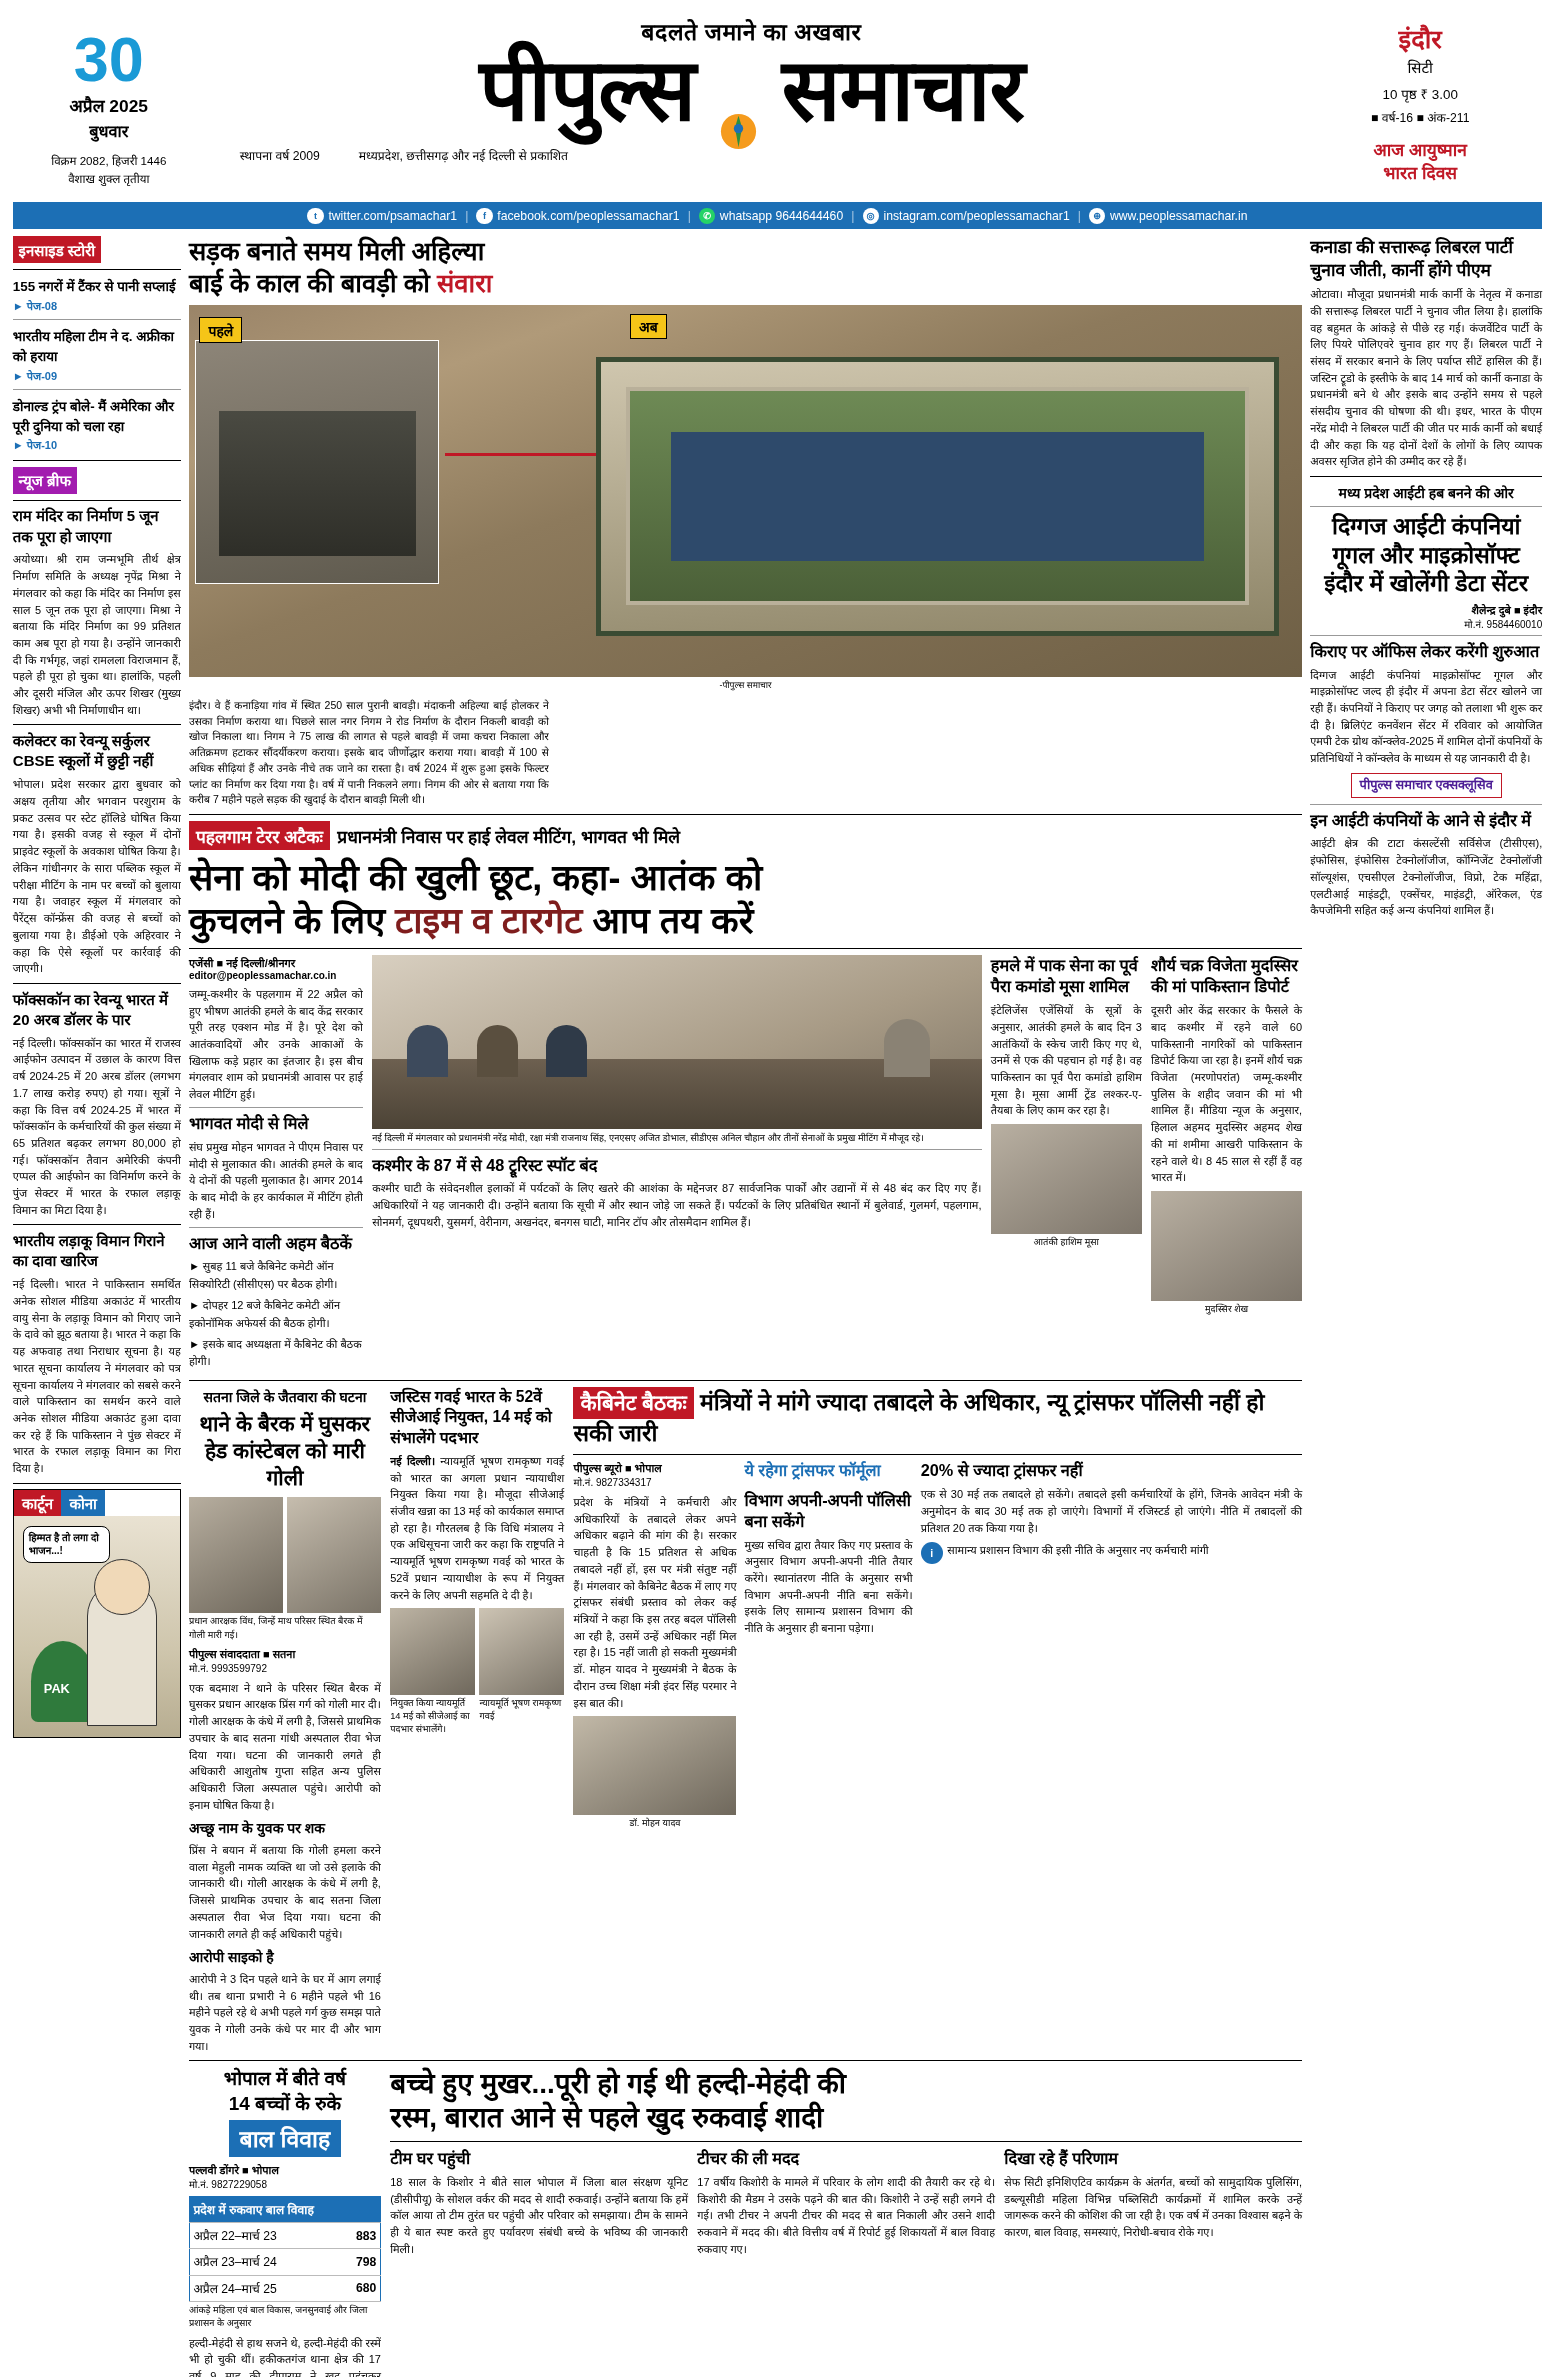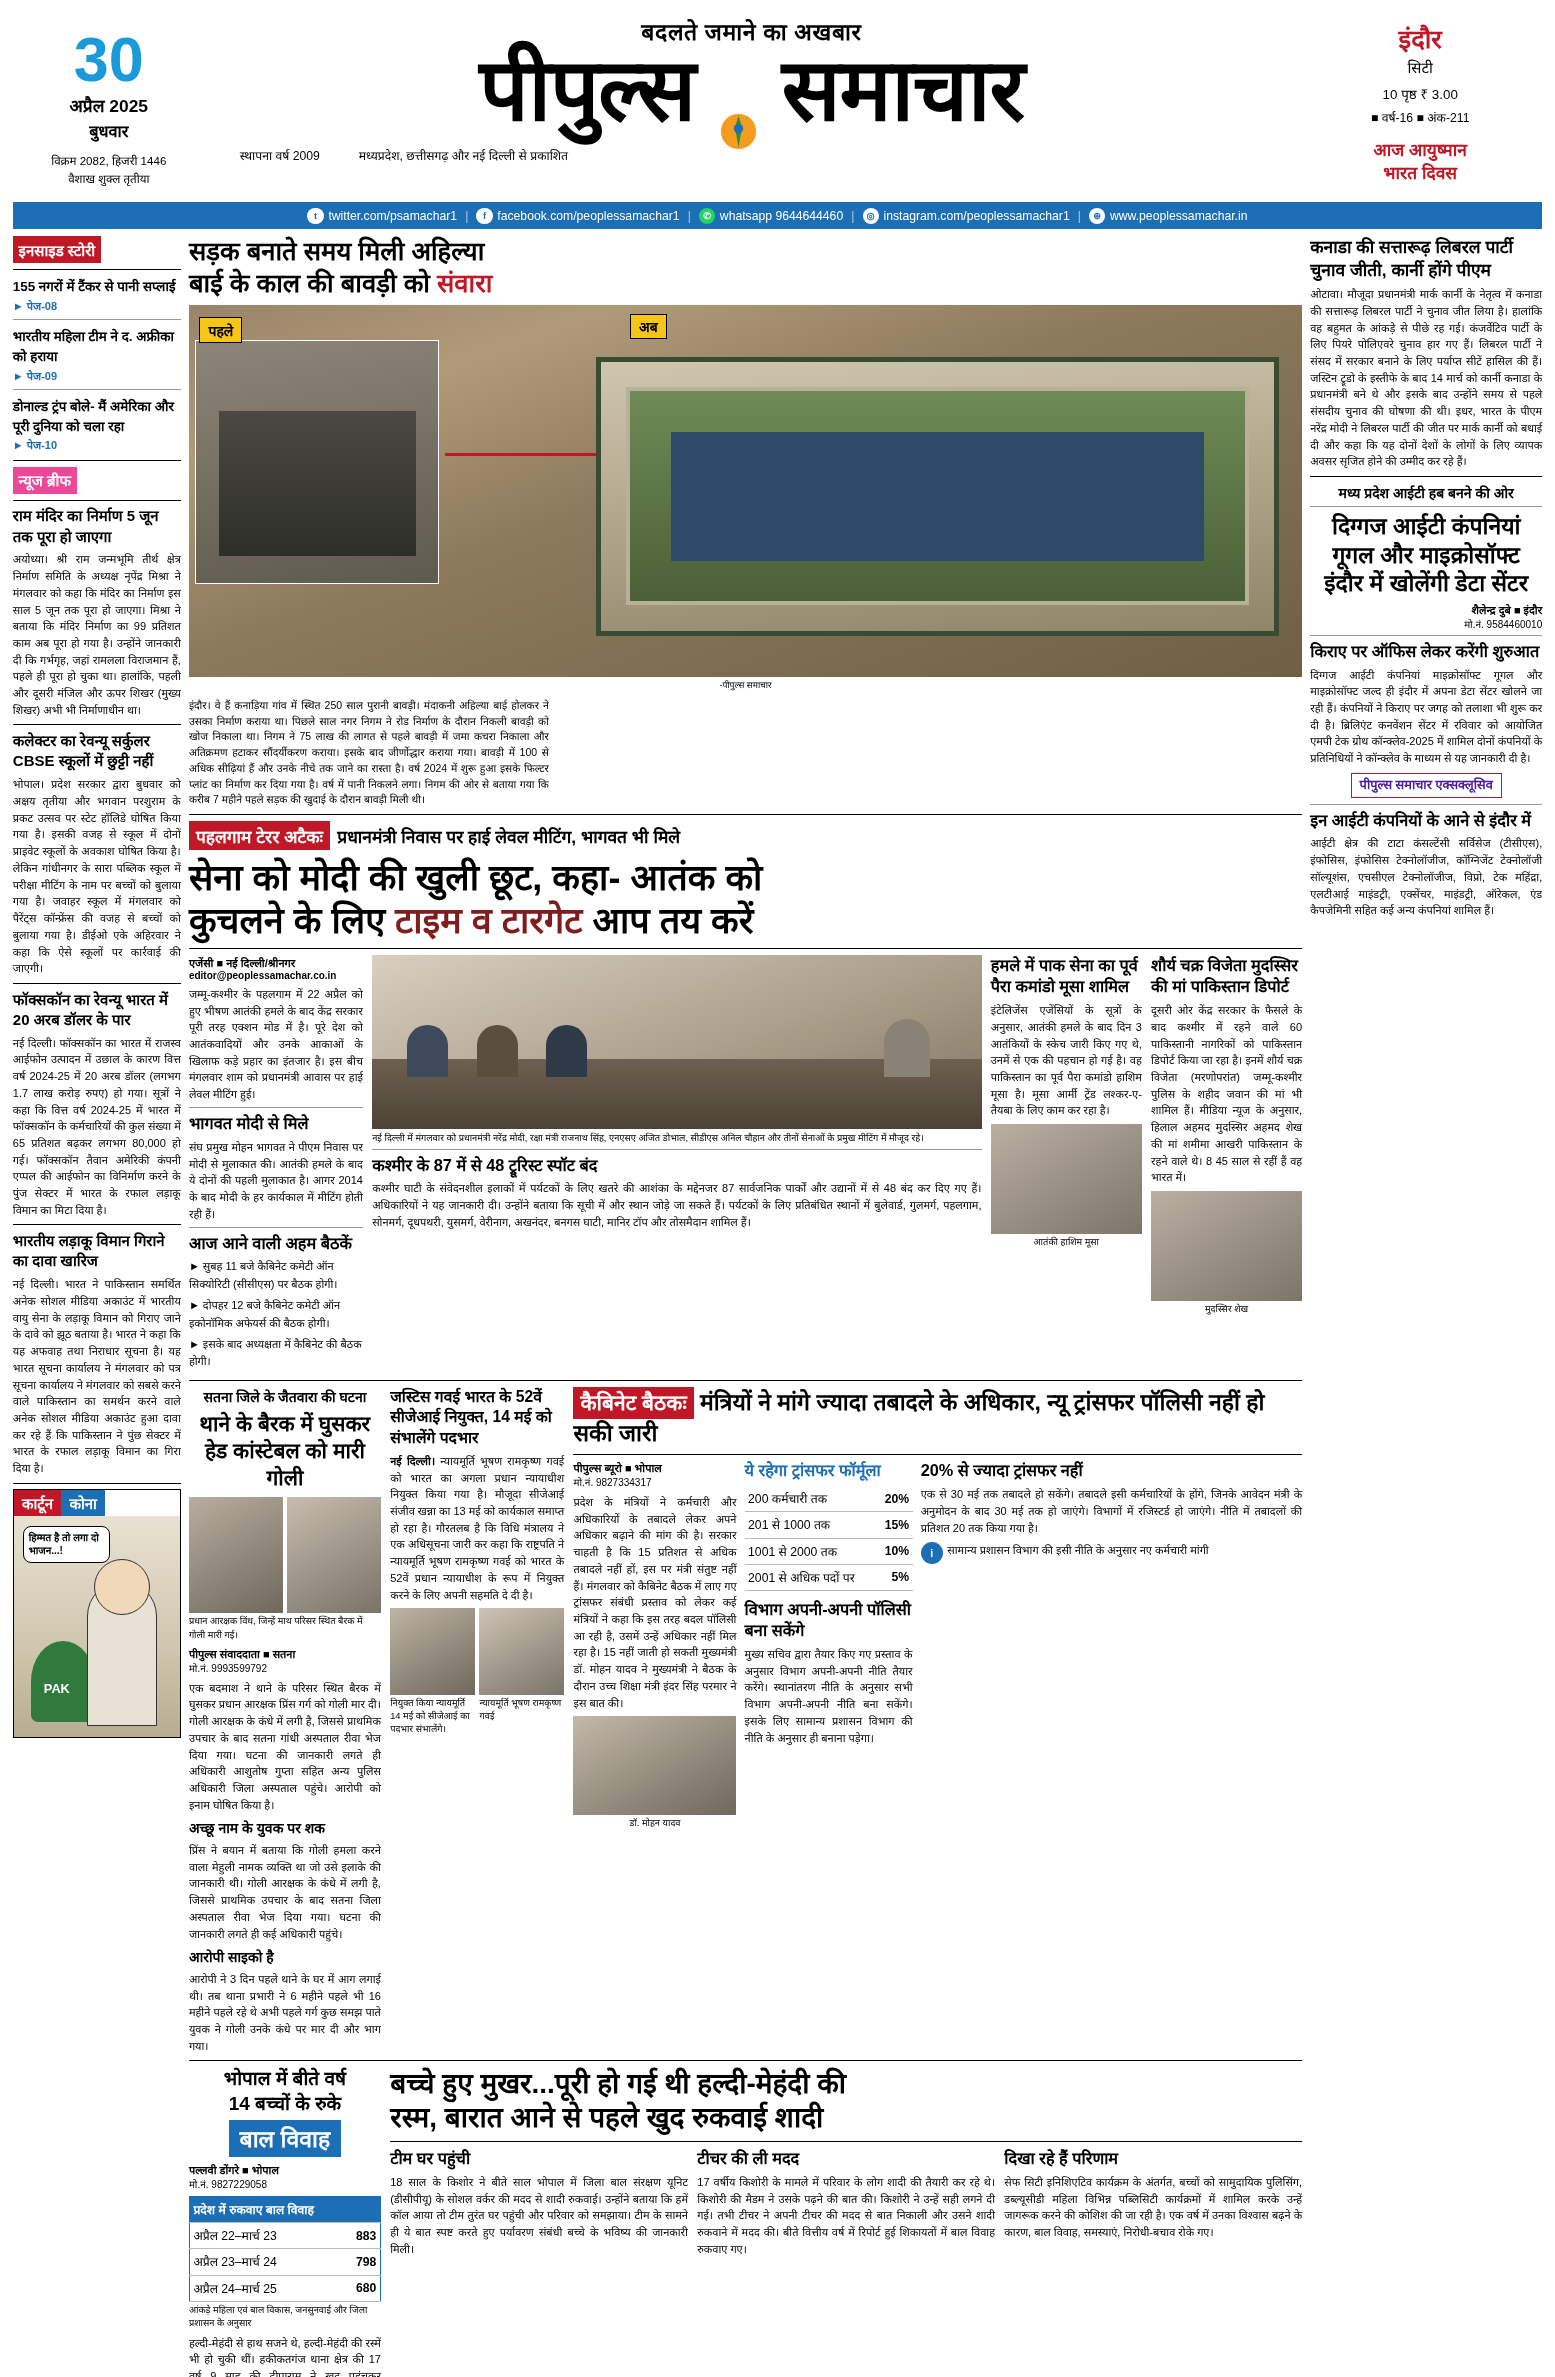--- a/index.html
+++ b/index.html
@@ -48,21 +48,21 @@
   .body-grid { display: flex; gap: 8.1px; margin-top: 7px; }
   .col-left { width: 168px; }
   .col-mid { flex: 1; }
   .col-right { width: 232px; }
 
   .rule { border-top: 1.2px solid #000; margin: 5.8px 0; }
   .rule-thin { border-top: 0.6px solid #999; margin: 4.6px 0; }
 
   
   .ribbon { background: #c01826; color: #fff; font-size: 15px; font-weight: bold; padding: 3.5px 5.8px; display: inline-block; }
-  .ribbon-blue { background: #ec4899; }
+  .ribbon-blue { background: #a21caf; }
   .inside-item { font-size: 13.4px; line-height: 1.45; margin-top: 7px; font-weight: bold; }
   .page-tag { color: #1c6fb5; font-size: 11px; font-weight: bold; margin-top: 2.3px; }
 
   .hl-lg { font-size: 17.4px; font-weight: bold; line-height: 1.3; }
   .hl-md { font-size: 15px; font-weight: bold; line-height: 1.35; }
   .body-txt { font-size: 11px; line-height: 1.52; text-align: justify; margin-top: 4.6px; }
   .body-txt b { font-weight: bold; }
 
   
   .lead-head { font-size: 25.6px; font-weight: bold; line-height: 1.22; }
@@ -402,40 +402,20 @@
             <div style="width:163px">
               <div class="byline blue">पीपुल्स ब्यूरो ■ भोपाल</div>
               <div style="font-size:10px">मो.नं. 9827334317</div>
               <div class="body-txt">प्रदेश के मंत्रियों ने कर्मचारी और अधिकारियों के तबादले लेकर अपने अधिकार बढ़ाने की मांग की है। सरकार चाहती है कि 15 प्रतिशत से अधिक तबादले नहीं हों, इस पर मंत्री संतुष्ट नहीं हैं। मंगलवार को कैबिनेट बैठक में लाए गए ट्रांसफर संबंधी प्रस्ताव को लेकर कई मंत्रियों ने कहा कि इस तरह बदल पॉलिसी आ रही है, उसमें उन्हें अधिकार नहीं मिल रहा है। 15 नहीं जाती हो सकती मुख्यमंत्री डॉ. मोहन यादव ने मुख्यमंत्री ने बैठक के दौरान उच्च शिक्षा मंत्री इंदर सिंह परमार ने इस बात की।</div>
               <div style="width:100%;height:99px;background:linear-gradient(150deg,#c2b9a8,#6f685c);margin-top:4.6px"></div>
               <div class="small-cap" style="text-align:center">डॉ. मोहन यादव</div>
             </div>
 
             <div style="width:168px">
               <div class="subhead" style="color:#1c6fb5">ये रहेगा ट्रांसफर फॉर्मूला</div>
-              <table class="tbl">
-                <tbody>
-                    <tr>
-                  <td>200 कर्मचारी तक</td>
-                  <td class="val">20%</td>
-                </tr>
-                <tr>
-                  <td>201 से 1000 तक</td>
-                  <td class="val">15%</td>
-                </tr>
-                <tr>
-                  <td>1001 से 2000 तक</td>
-                  <td class="val">10%</td>
-                </tr>
-                <tr>
-                  <td>2001 से अधिक पदों पर</td>
-                  <td class="val">5%</td>
-                </tr>
-              </tbody>
-                </table>
               <div class="subhead" style="margin-top:8.1px">विभाग अपनी-अपनी पॉलिसी बना सकेंगे</div>
               <div class="body-txt">मुख्य सचिव द्वारा तैयार किए गए प्रस्ताव के अनुसार विभाग अपनी-अपनी नीति तैयार करेंगे। स्थानांतरण नीति के अनुसार सभी विभाग अपनी-अपनी नीति बना सकेंगे। इसके लिए सामान्य प्रशासन विभाग की नीति के अनुसार ही बनाना पड़ेगा।</div>
             </div>
 
             <div style="flex:1">
               <div class="subhead">20% से ज्यादा ट्रांसफर नहीं</div>
               <div class="body-txt">एक से 30 मई तक तबादले हो सकेंगे। तबादले इसी कर्मचारियों के होंगे, जिनके आवेदन मंत्री के अनुमोदन के बाद 30 मई तक हो जाएंगे। विभागों में रजिस्टर्ड हो जाएंगे। नीति में तबादलों की प्रतिशत 20 तक किया गया है।</div>
               <div style="display:flex;gap:4.6px;align-items:flex-start;margin-top:5.8px">
                 <span class="pct-circle">i</span>
                 <div class="body-txt" style="margin-top:0">सामान्य प्रशासन विभाग की इसी नीति के अनुसार नए कर्मचारी मांगी</div>

